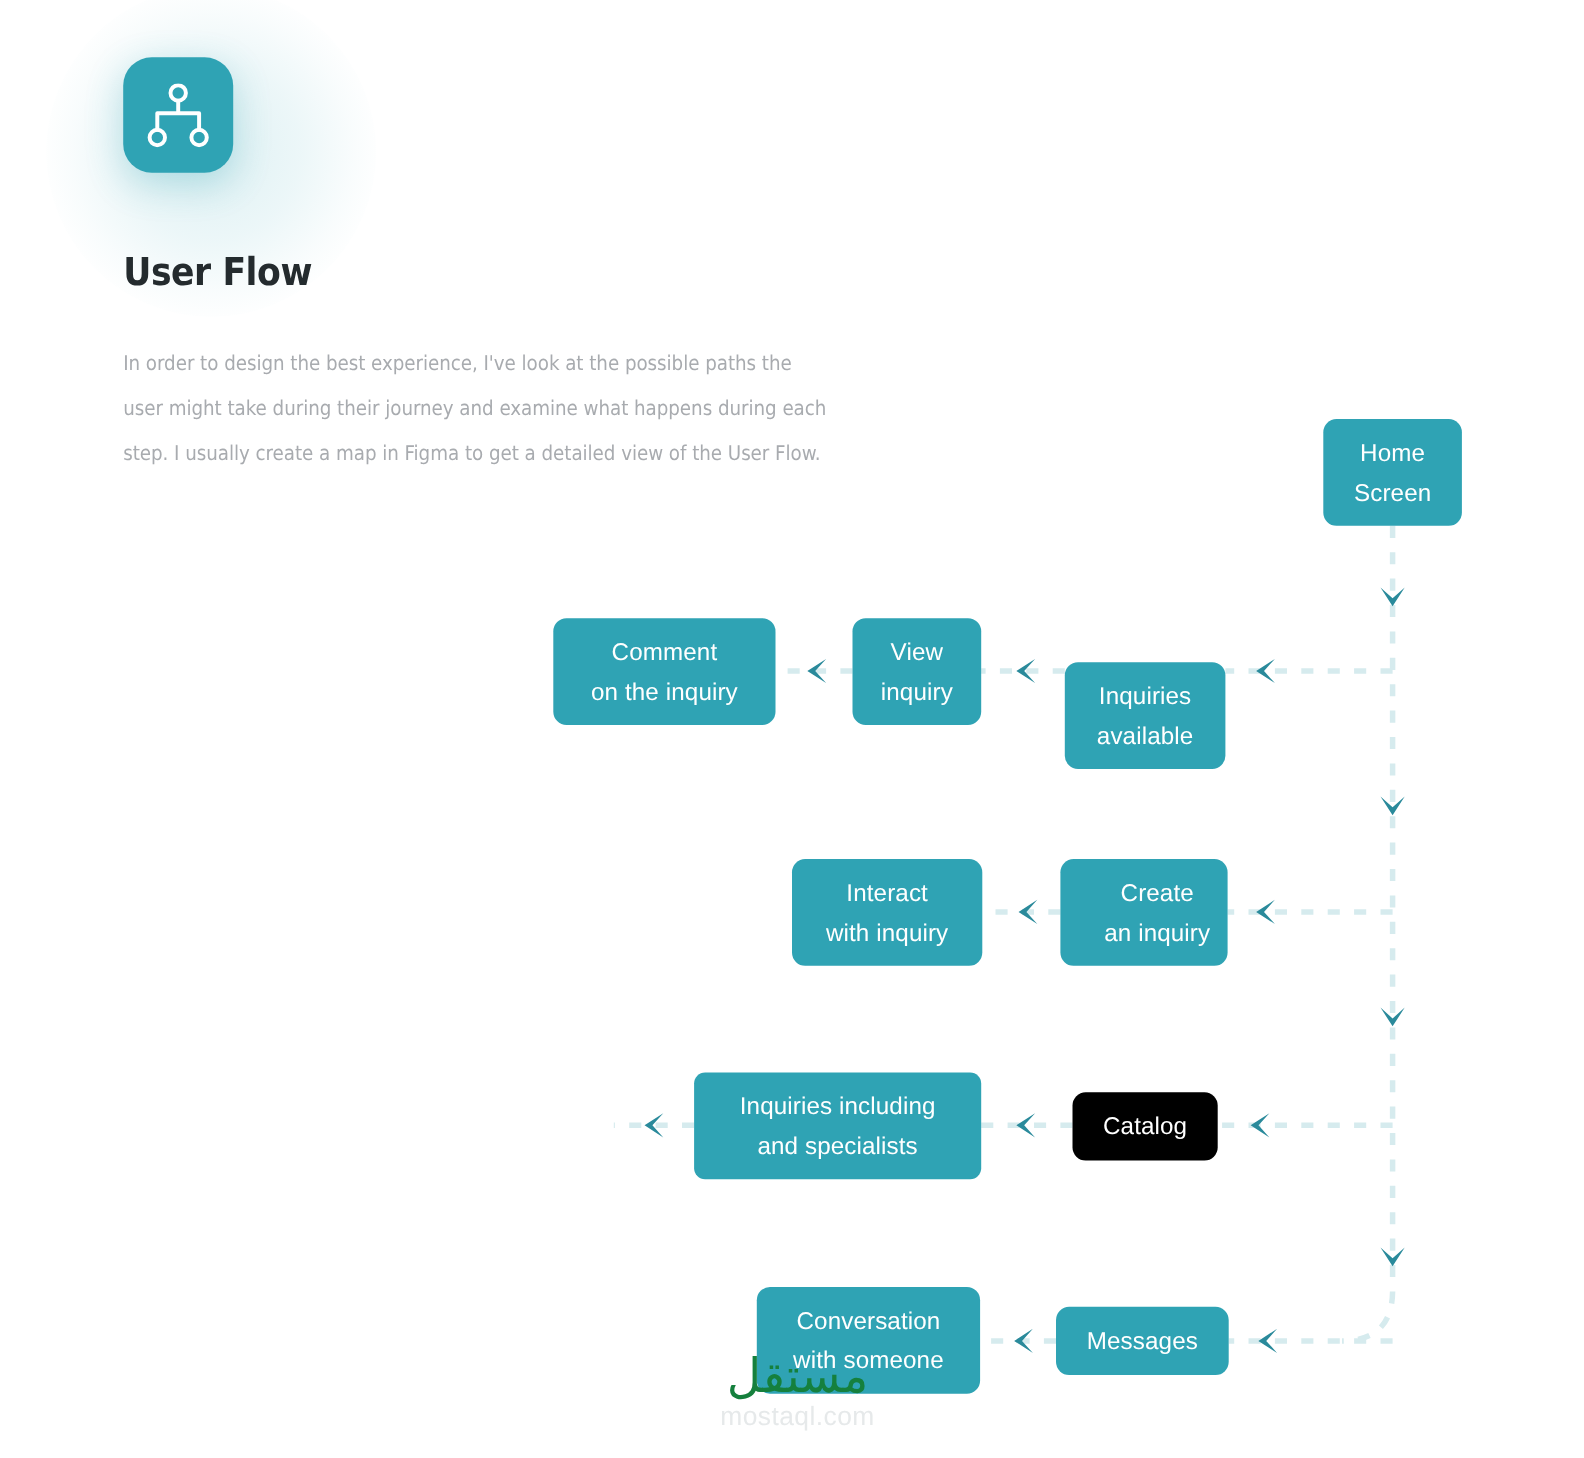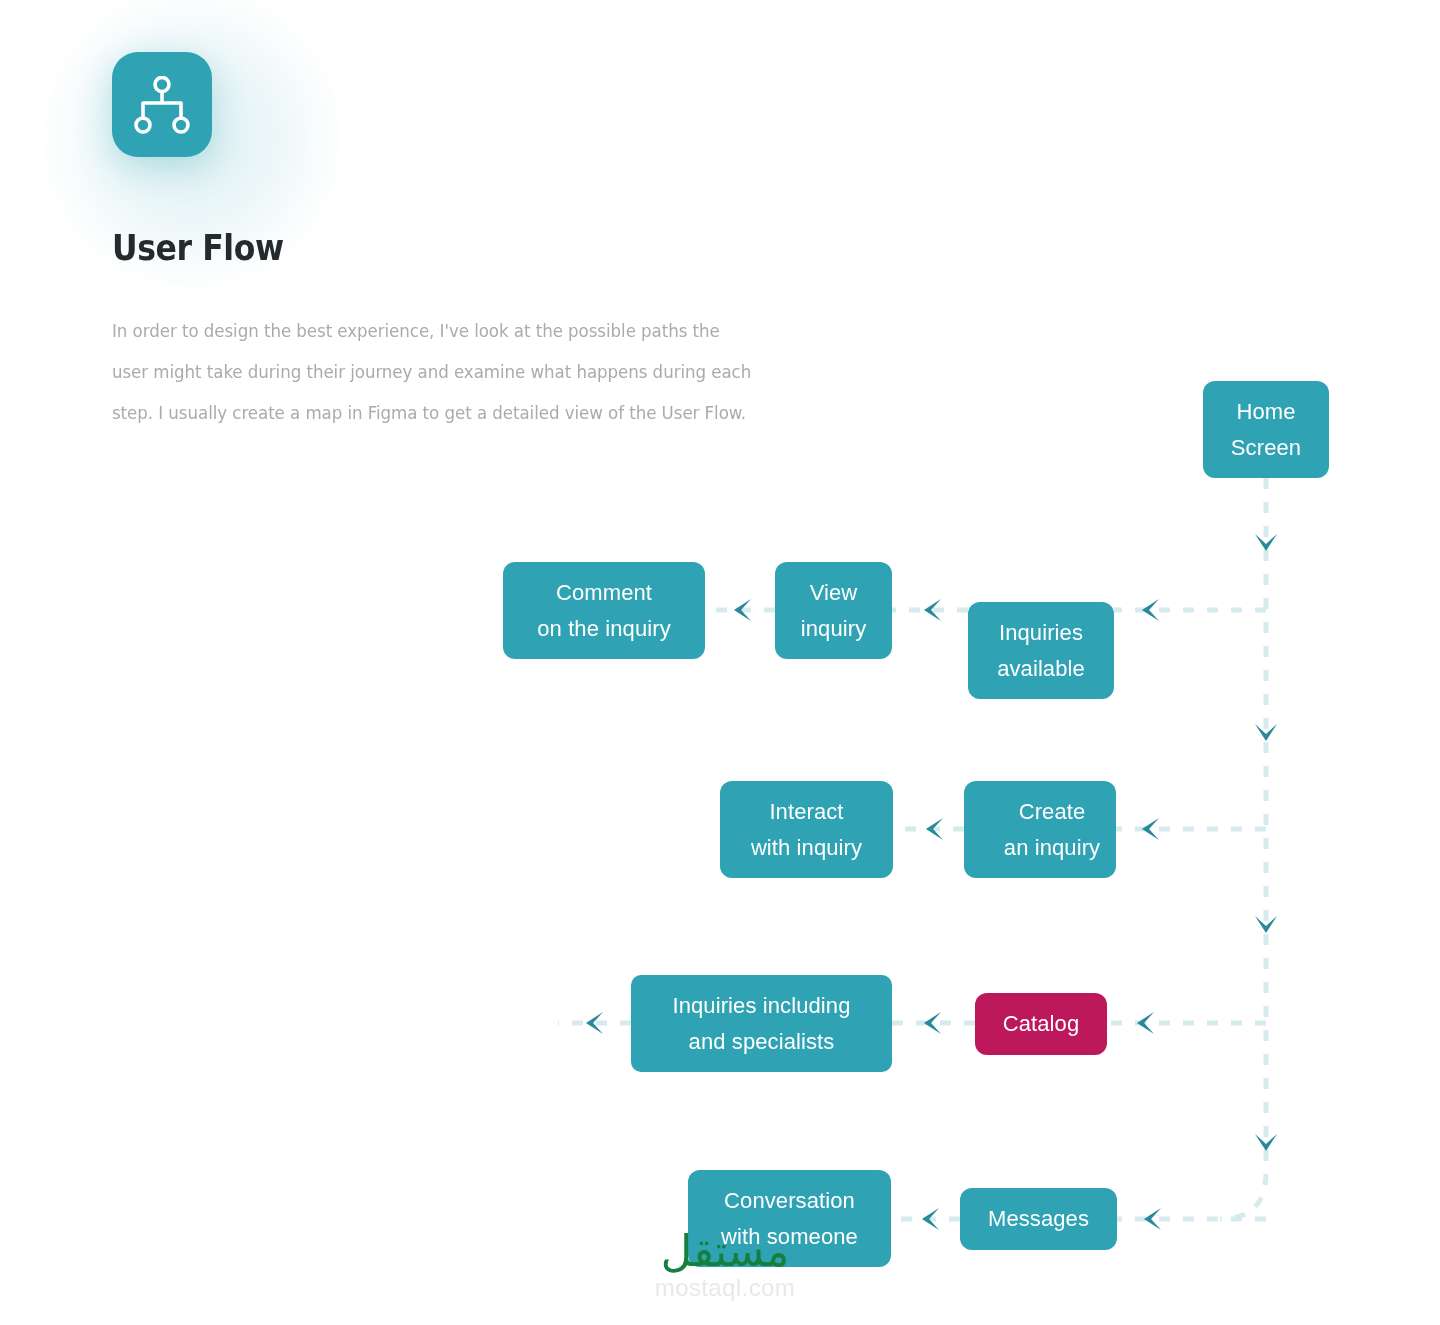--- a/index.html
+++ b/index.html
@@ -186,21 +186,21 @@
     <div class="node" style="left: 968px; top: 562px; width: 146px; height: 97px; background: rgb(47, 163, 180); color: rgb(255, 255, 255); margin-top: 40px;"><span>Inquiries
 available</span></div>
     <div class="node" style="left: 775px; top: 562px; width: 117px; height: 97px; background: rgb(47, 163, 180); color: rgb(255, 255, 255);"><span>View
 inquiry</span></div>
     <div class="node" style="left: 503px; top: 562px; width: 202px; height: 97px; background: rgb(47, 163, 180); color: rgb(255, 255, 255);"><span>Comment
 on the inquiry</span></div>
     <div class="node" style="left: 964px; top: 781px; width: 152px; height: 97px; background: rgb(47, 163, 180); color: rgb(255, 255, 255); padding-left: 38px;"><span>Create
 an inquiry</span></div>
     <div class="node" style="left: 720px; top: 781px; width: 173px; height: 97px; background: rgb(47, 163, 180); color: rgb(255, 255, 255);"><span>Interact
 with inquiry</span></div>
-    <div class="node" style="left: 975px; top: 993px; width: 132px; height: 62px; background: #be185d; color: rgb(255, 255, 255);"><span>Catalog</span></div>
+    <div class="node" style="left: 975px; top: 993px; width: 132px; height: 62px; background: #000000; color: rgb(255, 255, 255);"><span>Catalog</span></div>
     <div class="node" style="left: 631px; top: 975px; width: 261px; height: 97px; background: rgb(47, 163, 180); color: rgb(255, 255, 255); border-radius: 10px;"><span>Inquiries including
 and specialists</span></div>
     <div class="node" style="left: 960px; top: 1188px; width: 157px; height: 62px; background: rgb(47, 163, 180); color: rgb(255, 255, 255);"><span>Messages</span></div>
     <div class="node" style="left: 688px; top: 1170px; width: 203px; height: 97px; background: rgb(47, 163, 180); color: rgb(255, 255, 255);"><span>Conversation
 with someone</span></div>
   </div>
 
 <div id="watermark">
   <div id="watermark-ar">مستقل</div>
   <div id="watermark-url">mostaql.com</div>

